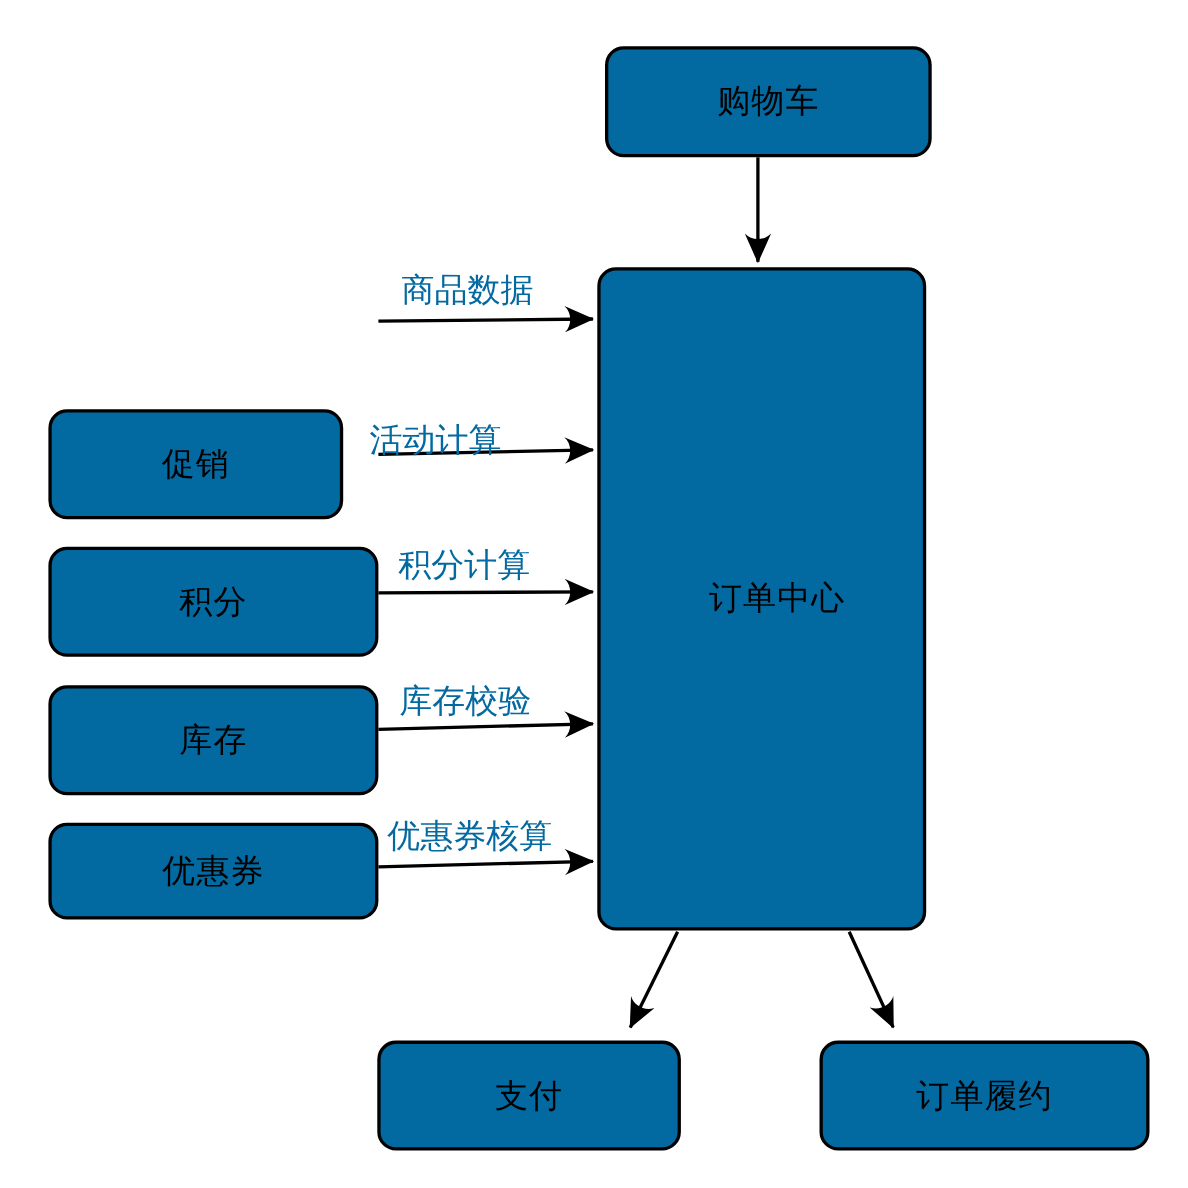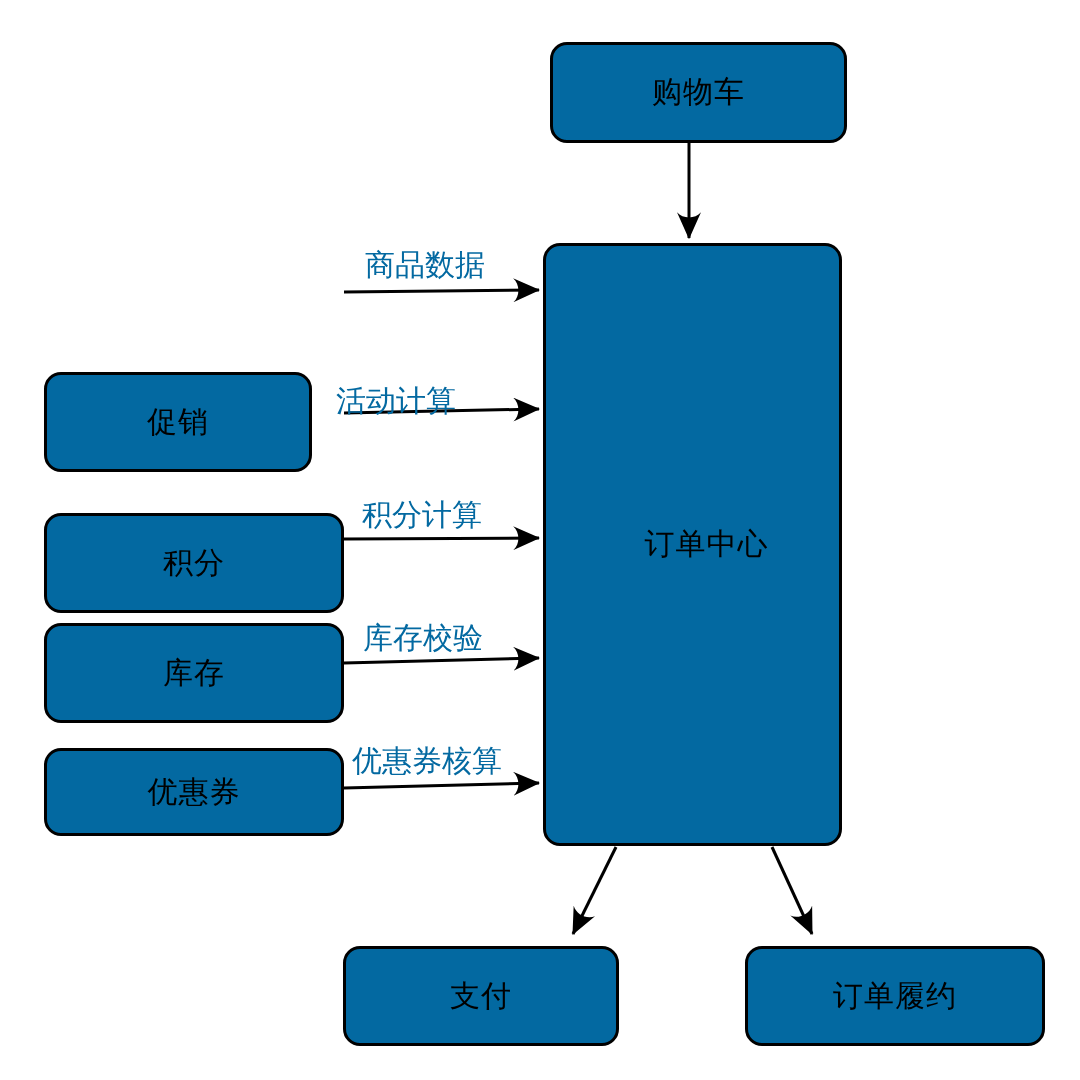--- a/index.html
+++ b/index.html
@@ -62,21 +62,21 @@
 
   <div class="node" style="left:550px; top:42px; width:297px; height:101px;">
     <span>购物车</span>
   </div>
 
 
   <div class="node" style="left:44px; top:372px; width:268px; height:100px;font-family:Liberation Serif, serif;">
     <span>促销</span>
   </div>
 
-  <div class="node" style="left:44px; top:497px; width:300px; height:100px;margin-top:16px;">
+  <div class="node" style="left:44px; top:497px; width:300px; height:100px;">
     <span>积分</span>
   </div>
 
   <div class="node" style="left:44px; top:623px; width:300px; height:100px;">
     <span>库存</span>
   </div>
 
   <div class="node" style="left:44px; top:748px; width:300px; height:88px;">
     <span>优惠券</span>
   </div>

